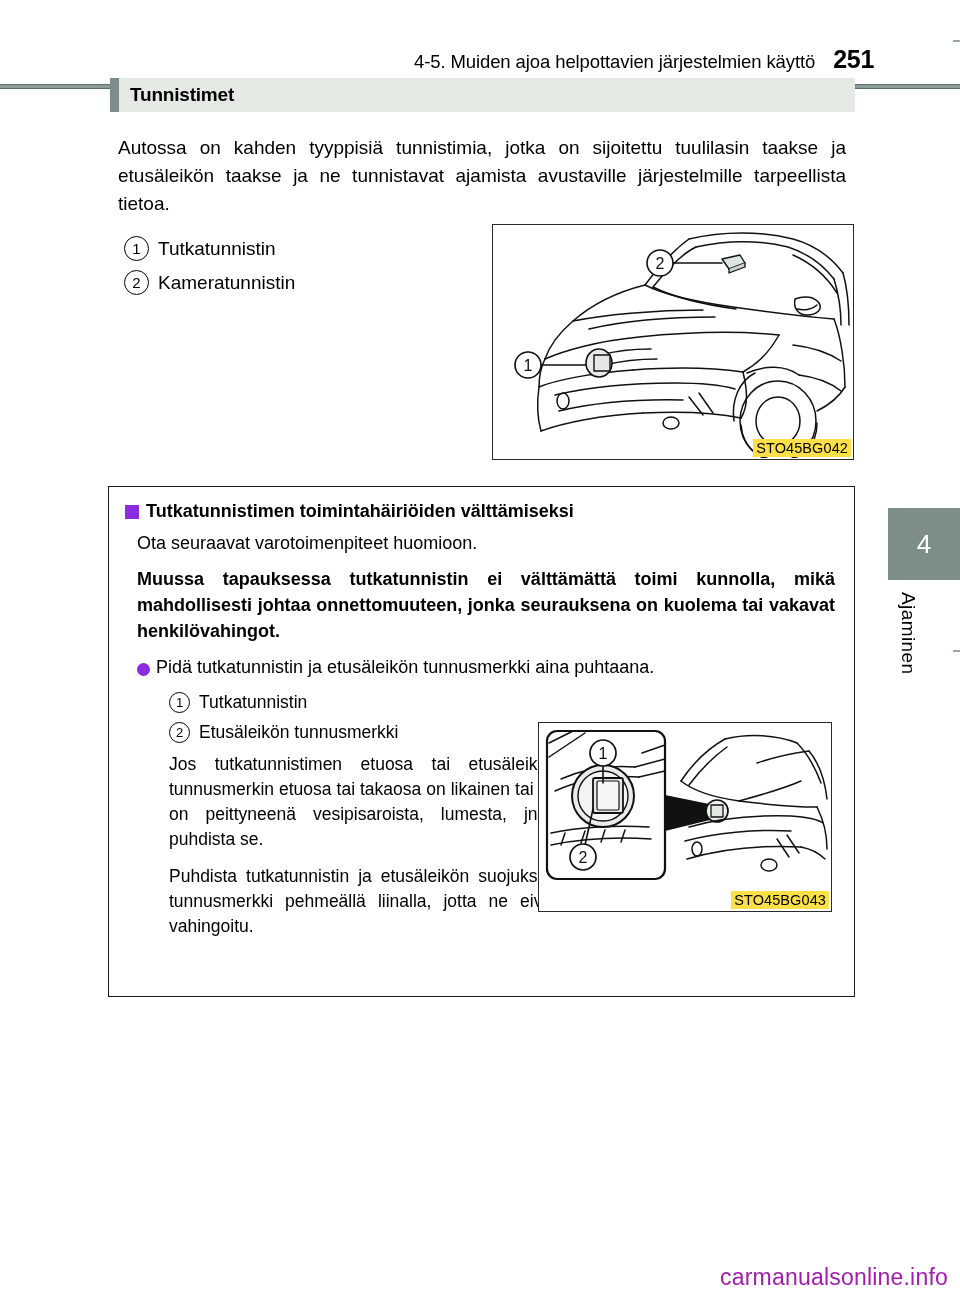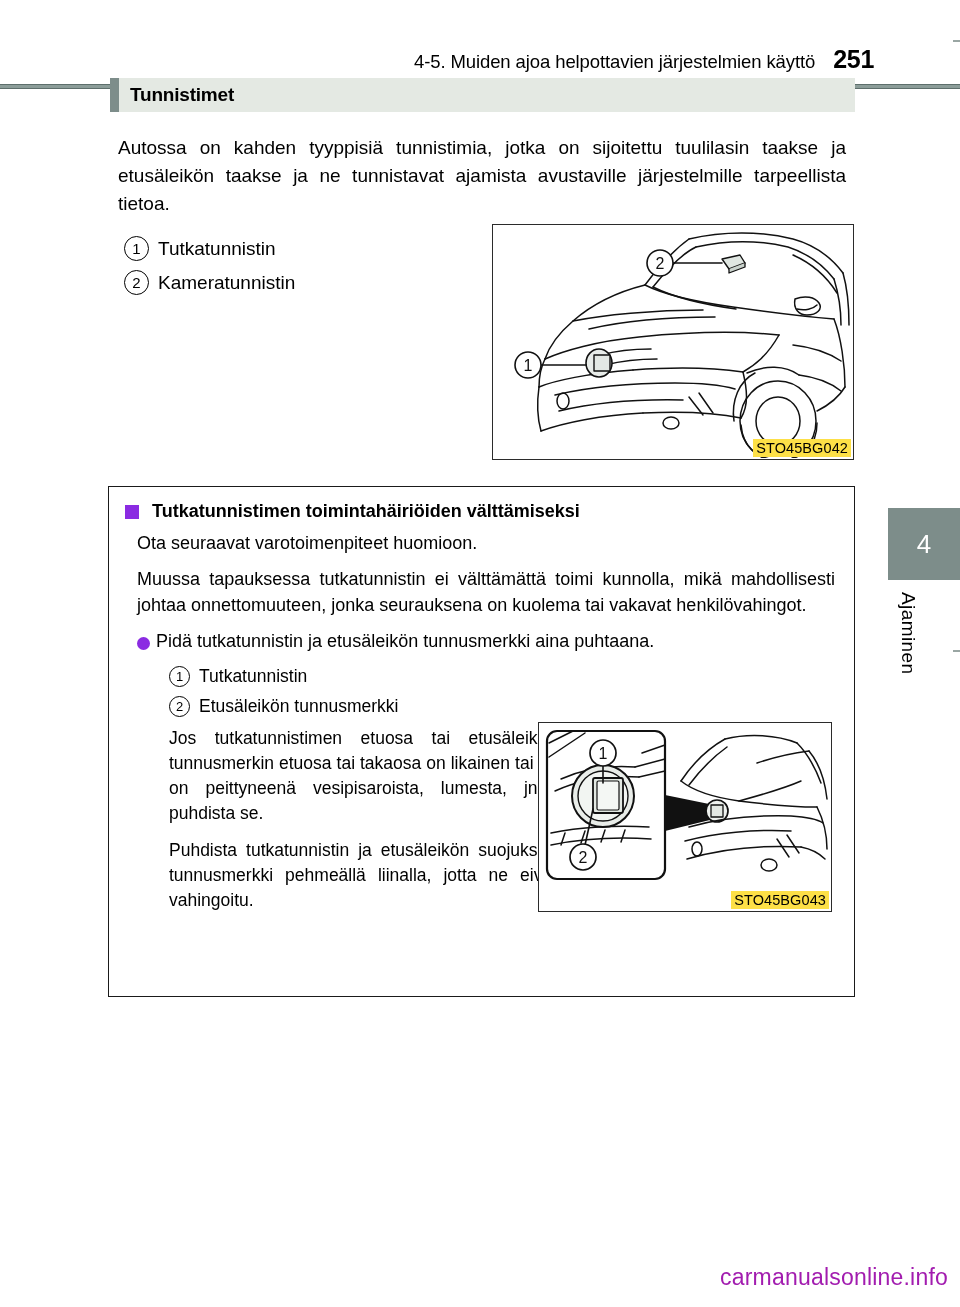--- a/index.html
+++ b/index.html
@@ -184,40 +184,40 @@
   .warning-head-label {
     font-size: 21px;
     letter-spacing: 0.2px;
   }
   .warning-body {
     padding: 14px 18px 0 16px;
   }
   .warn-subhead {
     display: flex;
     align-items: flex-start;
-    gap: 13px;
+    gap: 7px;
     font-size: 18px;
     font-weight: bold;
     margin-bottom: 8px;
   }
   .sq-bullet {
     width: 14px;
     height: 14px;
     background: #8b2be2;
     flex: none;
     margin-top: 4px;
   }
   .warn-para {
     font-size: 18px;
     line-height: 26px;
     text-align: justify;
     margin: 0 0 10px 12px;
     width: 700px;
   }
-  .warn-para.narrow { width: 698px; }
+  .warn-para.narrow { width: 698px; font-weight: bold; }
   .dot-item {
     display: flex;
     align-items: center;
     gap: 6px;
     margin: 0 0 6px 12px;
   }
   .dot-bullet {
     width: 13px;
     height: 13px;
     border-radius: 50%;

